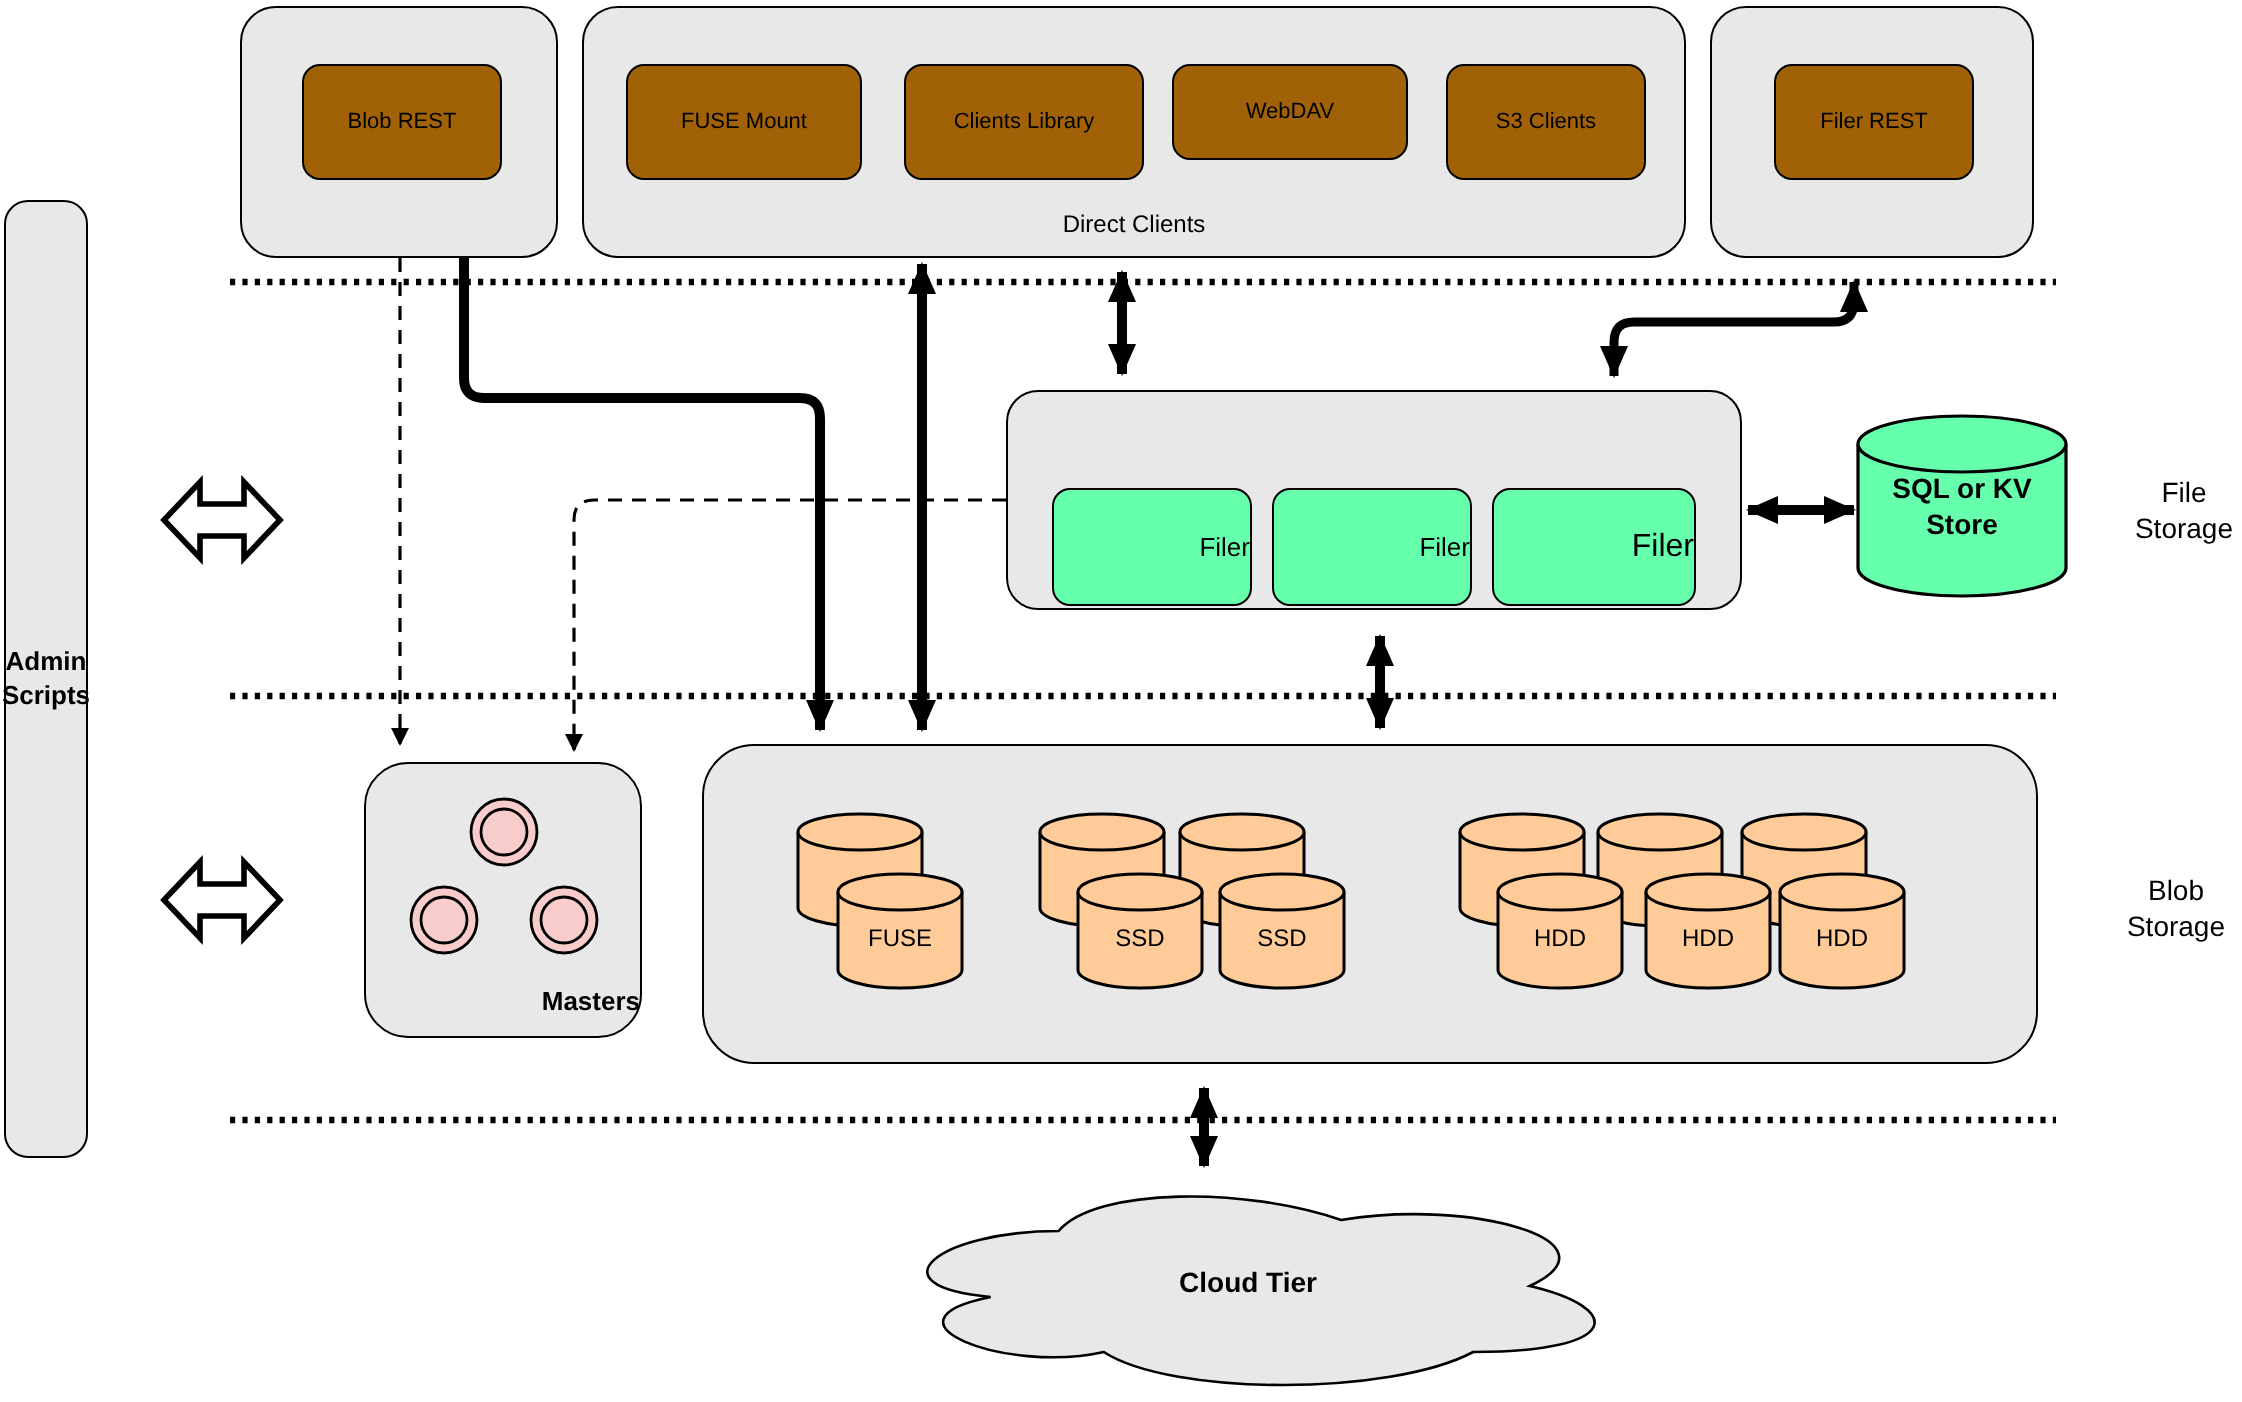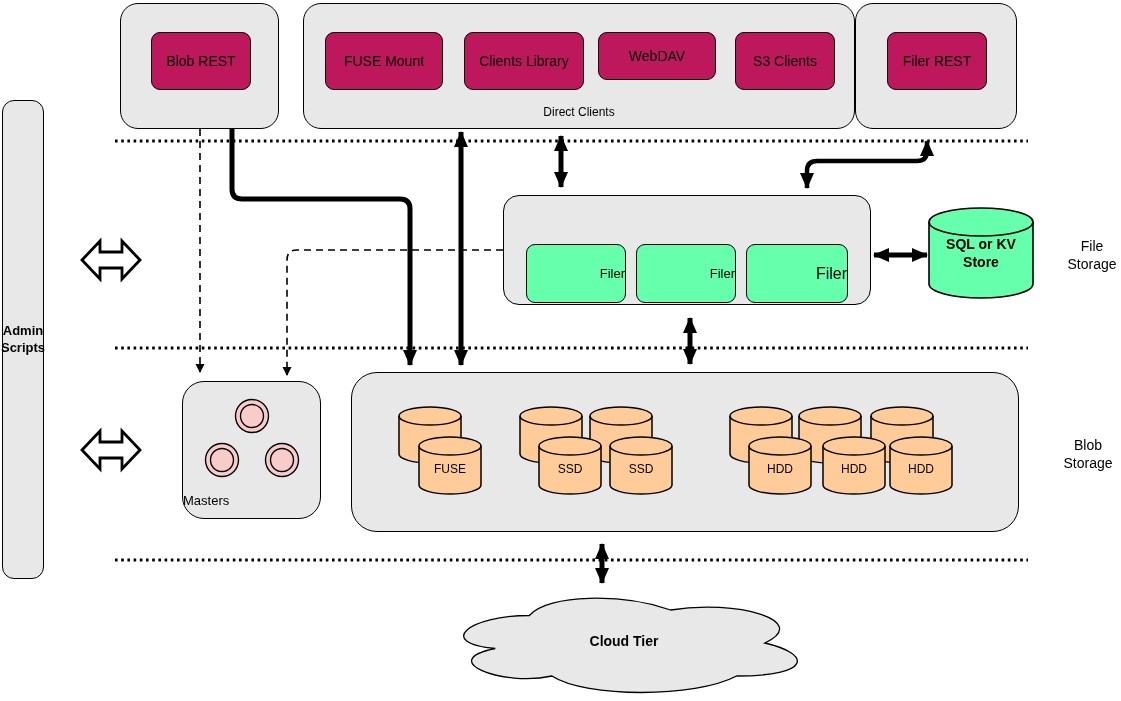--- a/index.html
+++ b/index.html
@@ -1,47 +1,47 @@
 <!DOCTYPE html>
 <html><head>
 <meta charset="utf-8">
 <style>
   html,body{margin:0;padding:0;background:#fff;}
   .stage{
     position:relative;width:1121px;height:701px;background:#fff;overflow:hidden;
     font-family:"Liberation Sans", sans-serif;color:#000;
   }
   .gbox{position:absolute;background:#E8E8E8;border:1.4px solid #000;border-radius:18px;box-sizing:border-box;}
-  .obox{position:absolute;background:#be185d;border:1.4px solid #000;border-radius:9px;box-sizing:border-box;
-        display:flex;align-items:center;justify-content:center;font-size:14px;}
+  .obox{position:absolute;background:#a16207;border:1.4px solid #000;border-radius:9px;box-sizing:border-box;
+        display:flex;align-items:center;justify-content:center;font-size:11px;}
   .fbox{position:absolute;background:#66FFAC;border:1.4px solid #000;border-radius:9px;box-sizing:border-box;
         display:flex;align-items:center;justify-content:flex-end;font-size:13px;margin-top:23px;}
   .lbl{position:absolute;text-align:center;line-height:1.25;}
   .bold{font-weight:bold;}
   svg.layer{position:absolute;left:0;top:0;z-index:5;}
   .over{z-index:10;text-align:center;}
   .container-caption{position:absolute;left:0;right:0;bottom:9px;text-align:center;font-size:12px;}
-  .box-caption{position:absolute;left:0;right:0;bottom:10px;text-align:left;font-size:13px;font-weight:normal;}
+  .box-caption{position:absolute;left:16px;right:0;bottom:10px;text-align:right;font-size:13px;font-weight:bold;}
 </style>
 </head>
 <body>
 
 <div class="stage">
 
   <div class="gbox" style="left:2px;top:100px;width:42px;height:479px;border-radius:12px;display:flex;align-items:center;justify-content:center;">
     <div class="bold" style="font-size:13px;text-align:center;line-height:1.25;width:52px;">Admin Scripts</div>
   </div>
 
   <div class="gbox" style="left:120px;top:3px;width:159px;height:126px;">
     <div class="obox" style="left:30px;top:28px;width:100px;height:58px;">
       <span>Blob REST</span>
     </div>
   </div>
 
-  <div class="gbox" style="left:291px;top:3px;width:552px;height:126px;margin-left:12px;">
+  <div class="gbox" style="left:291px;top:3px;width:552px;height:126px;">
     <div class="obox" style="left:21px;top:28px;width:118px;height:58px;">
       <span>FUSE Mount</span>
     </div>
     <div class="obox" style="left:160px;top:28px;width:120px;height:58px;">
       <span>Clients Library</span>
     </div>
     <div class="obox" style="left:294px;top:28px;width:118px;height:48px;">
       <span>WebDAV</span>
     </div>
     <div class="obox" style="left:431px;top:28px;width:100px;height:58px;">

